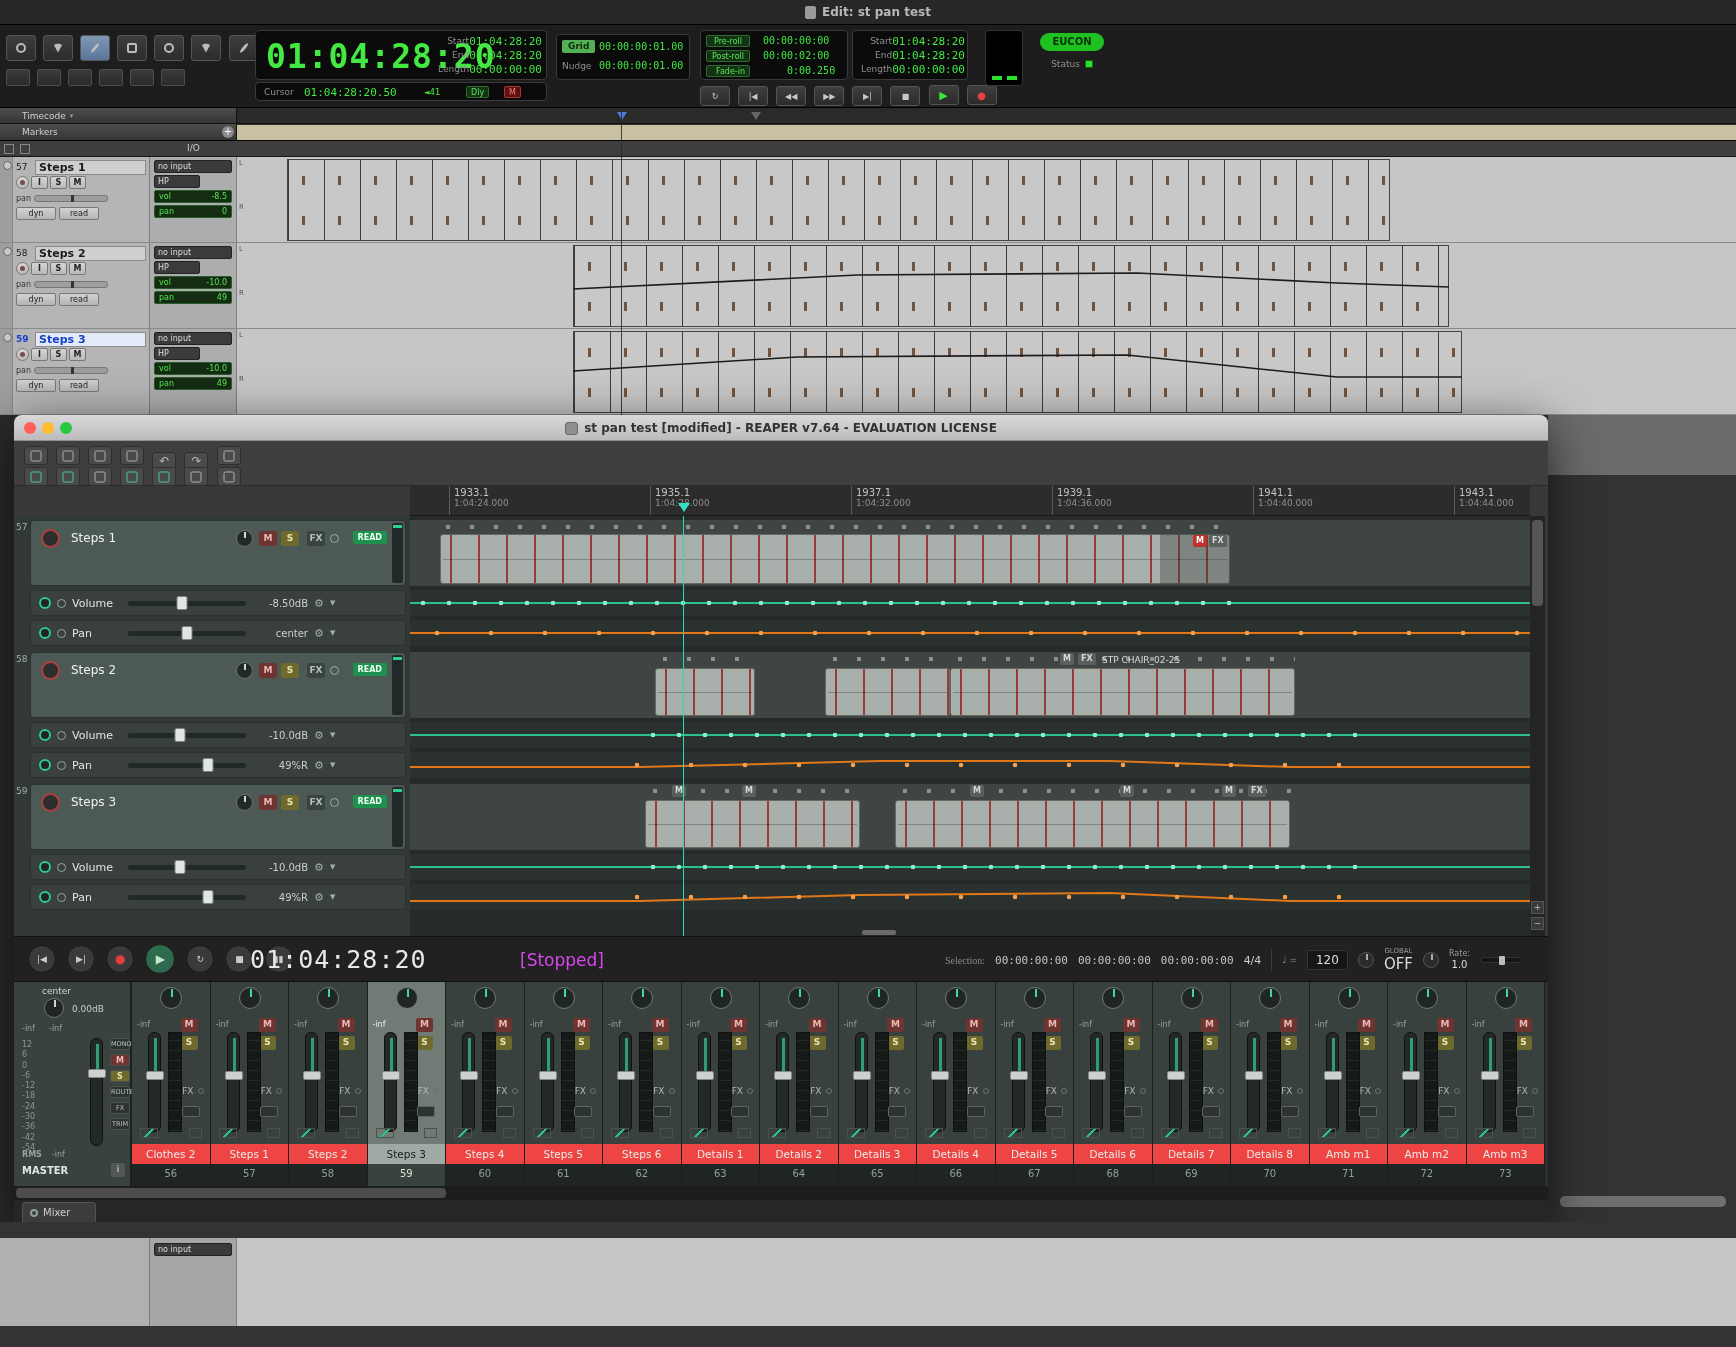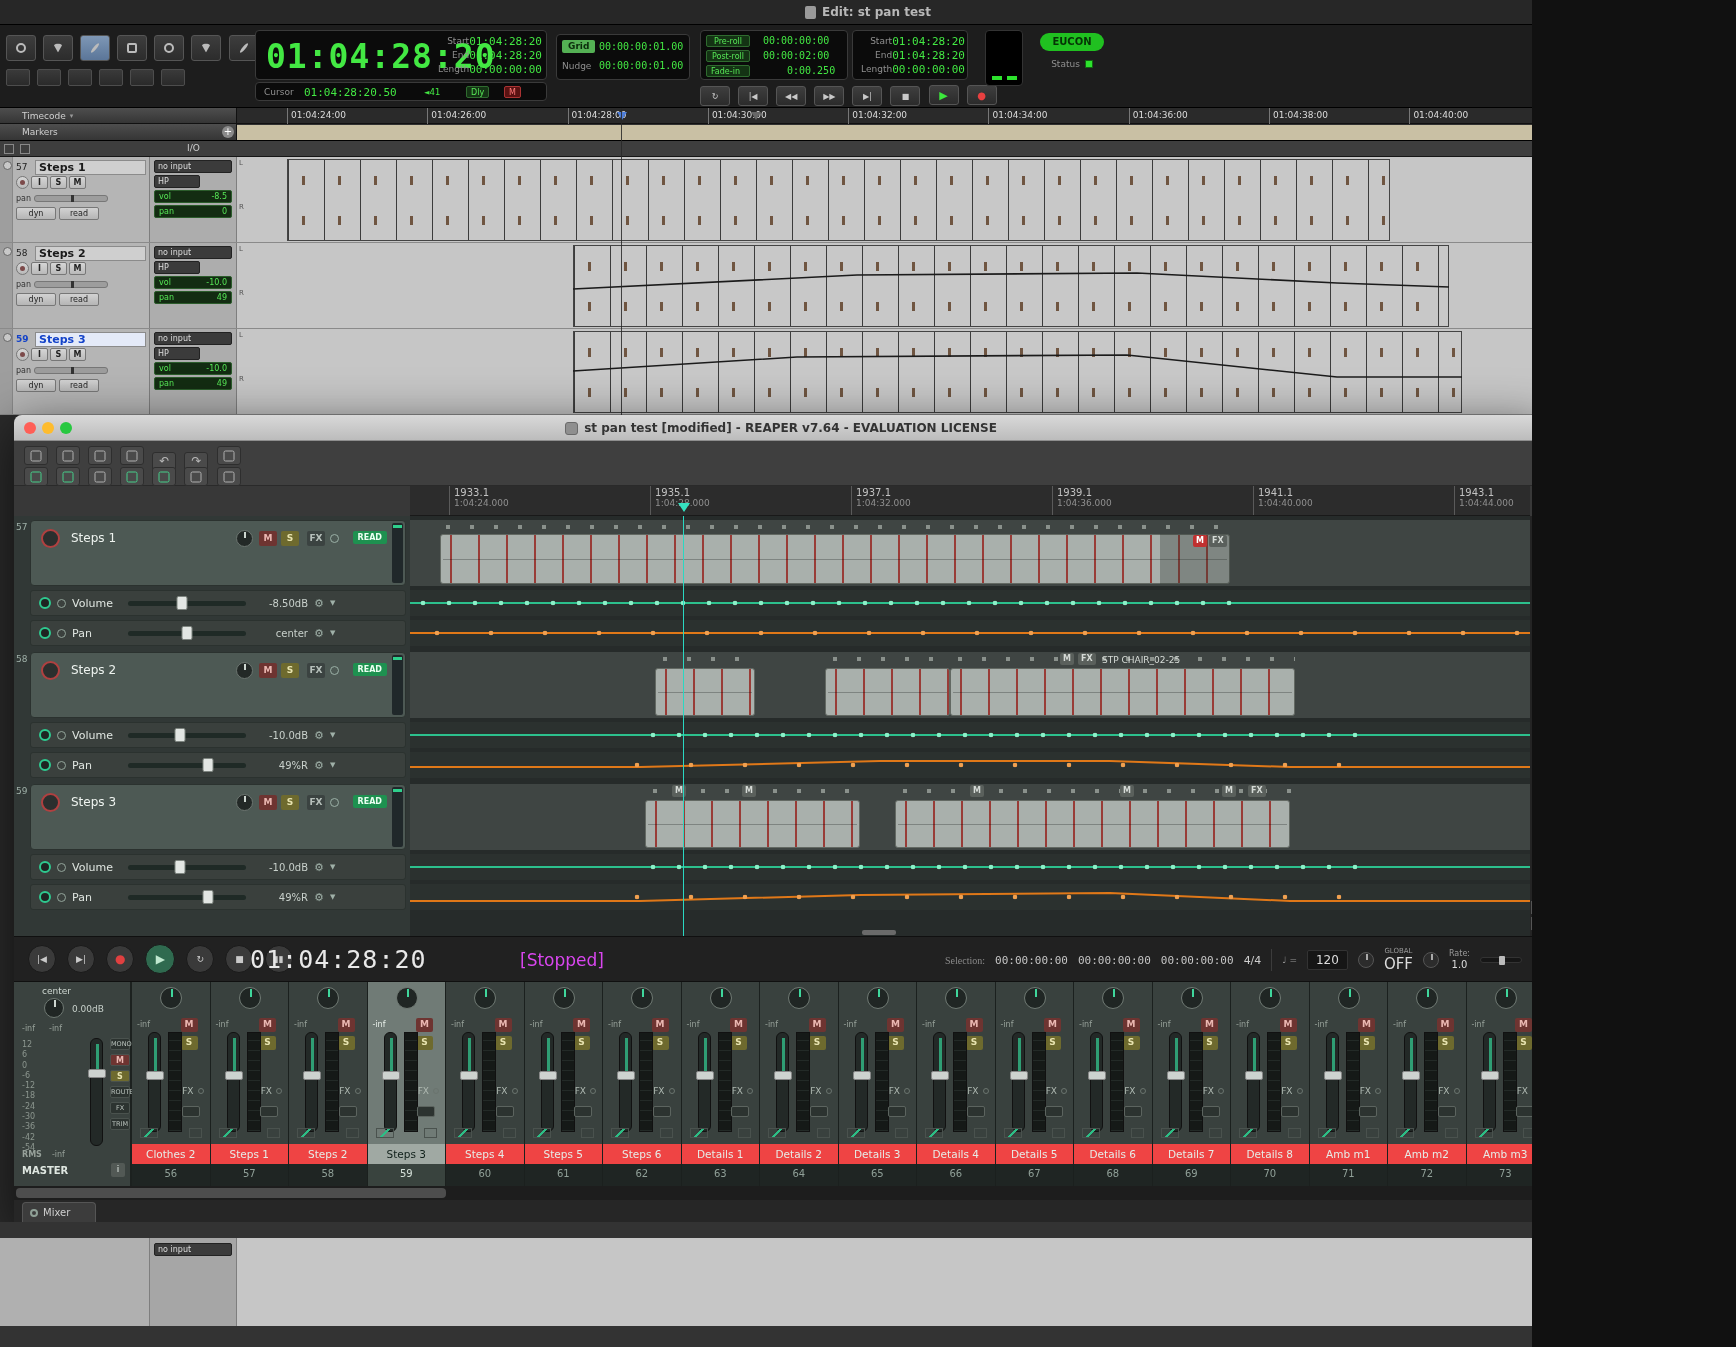--- a/index.html
+++ b/index.html
@@ -1,17 +1,17 @@
 <!DOCTYPE html>
 <html><head>
 <meta charset="utf-8">
 <style>
 *{margin:0;padding:0;box-sizing:border-box;}
 body{background:#111;font-family:"DejaVu Sans",sans-serif;}
-#screen{position:relative;width:1532px;height:1347px;background:#2b2b2b;overflow:hidden;color:#ccc;font-family:"DejaVu Sans",sans-serif;}
+#screen{position:relative;width:1736px;height:1347px;background:#2b2b2b;overflow:hidden;color:#ccc;font-family:"DejaVu Sans",sans-serif;}
 .A{position:absolute;}
 .mono{font-family:"DejaVu Sans Mono",monospace;}
 
 
 #menubar{left:0;top:0;width:1736px;height:25px;background:#272727;border-bottom:1px solid #000;display:flex;align-items:center;justify-content:center;gap:6px;}
 #menubar .docico{width:11px;height:13px;background:#9a9a9a;border-radius:2px;}
 #menubar span{color:#b8b8b8;font-size:12px;font-weight:bold;}
 
 
 #pt-toolbar{left:0;top:25px;width:1736px;height:83px;background:#1d1d1d;border-bottom:1px solid #000;}
@@ -299,21 +299,21 @@
       <span class="A mono g" style="left:42px;top:6px;font-size:10px;">00:00:00:01.00</span>
       <span class="A lbl" style="left:5px;top:26px;">Nudge</span>
       <span class="A mono g" style="left:42px;top:25px;font-size:10px;">00:00:00:01.00</span>
     </div>
 
     <div class="A lcdbox" style="left:700px;top:5px;width:148px;height:50px;">
       <span class="A greenchip" style="left:5px;top:4px;width:44px;text-align:center;">Pre-roll</span>
       <span class="A mono g" style="left:62px;top:4px;font-size:10px;">00:00:00:00</span>
       <span class="A greenchip" style="left:5px;top:19px;width:44px;text-align:center;">Post-roll</span>
       <span class="A mono g" style="left:62px;top:19px;font-size:10px;">00:00:02:00</span>
-      <span class="A greenchip" style="left:5px;top:34px;width:44px;text-align:left;">Fade-in</span>
+      <span class="A greenchip" style="left:5px;top:34px;width:44px;text-align:right;">Fade-in</span>
       <span class="A mono g" style="left:86px;top:34px;font-size:10px;">0:00.250</span>
     </div>
 
     <div class="A lcdbox" style="left:852px;top:5px;width:116px;height:50px;">
       <div class="A" style="left:4px;top:3px;width:108px;">
         <div class="cfield">
             <span class="lbl">Start</span>
             <span class="val mono g">01:04:28:20</span>
           </div>
         <div class="cfield">
@@ -349,32 +349,20 @@
         <span class="lbl">Status</span>
         <span class="led"></span>
       </div>
     </div>
   </div>
 
   <div id="pt-ruler-tc" class="A">
     <div class="rulergutter">
       <span>Timecode</span>
       <span style="font-size:7px;color:#999;">▾</span>
-    </div>
-    <div id="pt-ticks">
-      <span class="pt-tick">01:04:24:00</span>
-        <span class="pt-tick">01:04:26:00</span>
-        <span class="pt-tick">01:04:28:00</span>
-        <span class="pt-tick">01:04:30:00</span>
-        <span class="pt-tick">01:04:32:00</span>
-        <span class="pt-tick">01:04:34:00</span>
-        <span class="pt-tick">01:04:36:00</span>
-        <span class="pt-tick">01:04:38:00</span>
-        <span class="pt-tick">01:04:40:00</span>
-        <span class="pt-tick">01:04:4</span>
     </div>
     <span class="phmark" style="left:617px;top:4px;"></span>
     <span class="phmark" style="left:751px;top:4px;border-top-color:#666;"></span>
   </div>
   <div id="pt-ruler-mk" class="A">
     <div class="rulergutter">
       <span>Markers</span>
     </div>
     <div id="mk-strip"></div>
     <span id="mk-plus">+</span>

